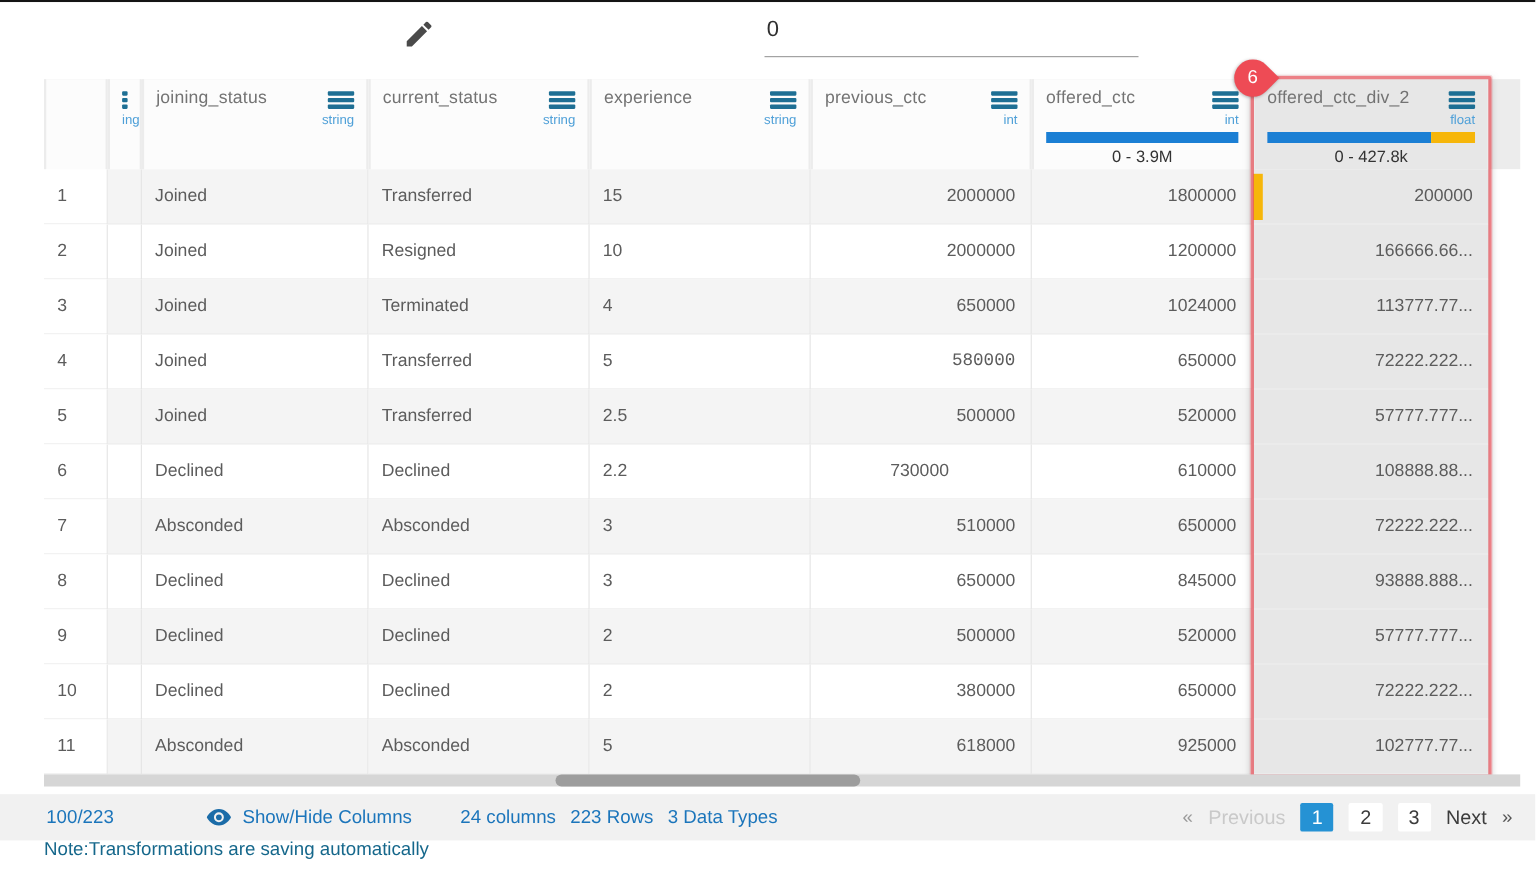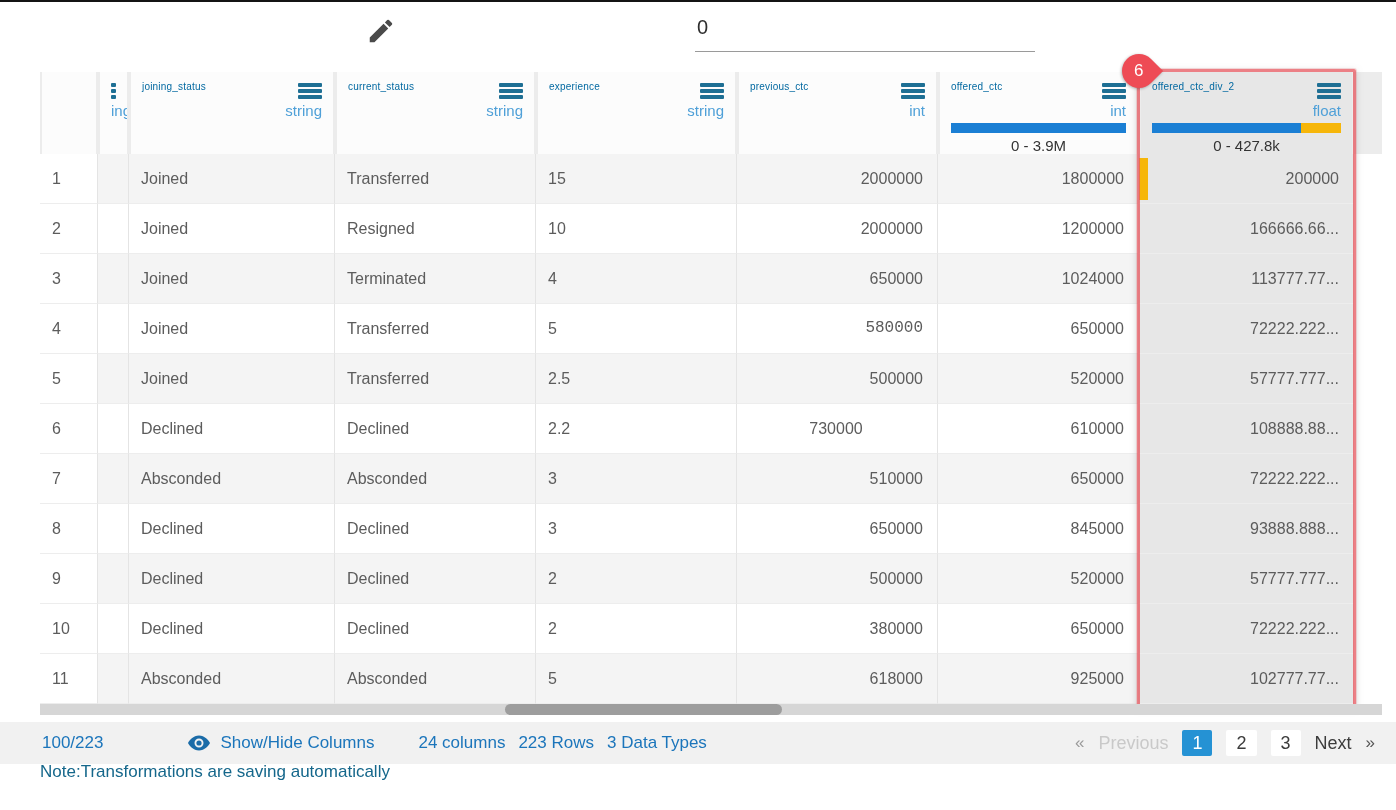--- a/index.html
+++ b/index.html
@@ -31,22 +31,22 @@
 
   
   .table-wrap { position:absolute; left:40px; top:72px; width:1342px; }
   .thead { display:flex; background:#ececec; height:82px; }
   .th {
     background:#fcfcfc; border-left:2px solid #ececec; border-right:2px solid #ececec;
     padding:9px 11px 4px 11px; position:relative; flex:none; overflow:hidden;
   }
   .th.hl { background:#e7e7e7; }
   .th-top { display:flex; justify-content:space-between; align-items:flex-start; }
-  .th-name { font-size:10px; color:#0369a1; letter-spacing:.2px; white-space:nowrap; }
-  .th-type { text-align:right; font-size:15px; color:#4fa0d8; margin-top:1px; }
+  .th-name { font-size:16px; color:#737373; letter-spacing:.2px; white-space:nowrap; }
+  .th-type { text-align:right; font-size:12px; color:#4fa0d8; margin-top:1px; }
   .burger { display:inline-block; width:24px; cursor:pointer; padding-top:2px; }
   .burger span { display:block; height:3.5px; background:#1e6f94; border-radius:1px; margin-bottom:2.5px; }
   .th-bar { height:10px; width:100%; margin-top:4px; display:flex; overflow:hidden; }
   .th-bar i { display:block; height:100%; }
   .th-range { text-align:center; font-size:15px; color:#333; margin-top:4px; }
 
   .tbody { background:#fff; }
   .tr { display:flex; height:50px; }
   .td {
     flex:none; font-size:16px; color:#5c5c5c; line-height:49px; white-space:nowrap; overflow:hidden;

